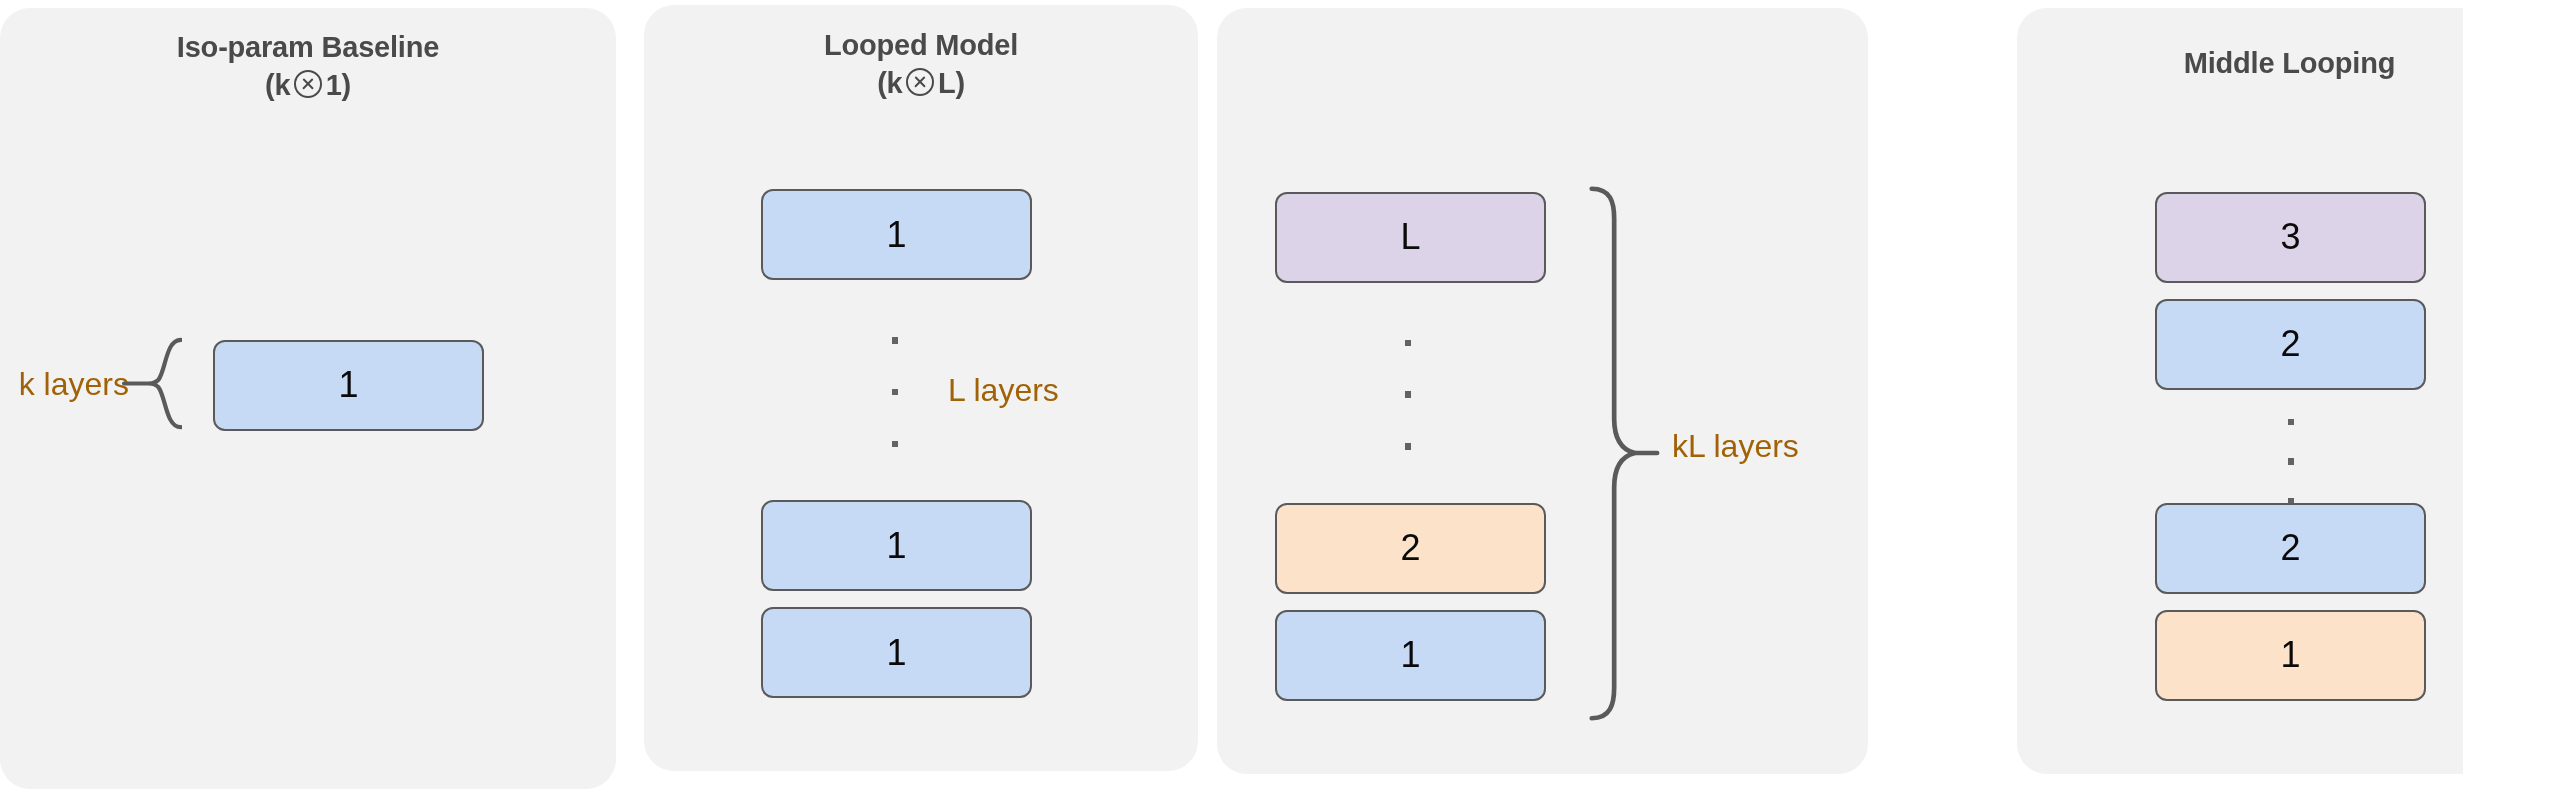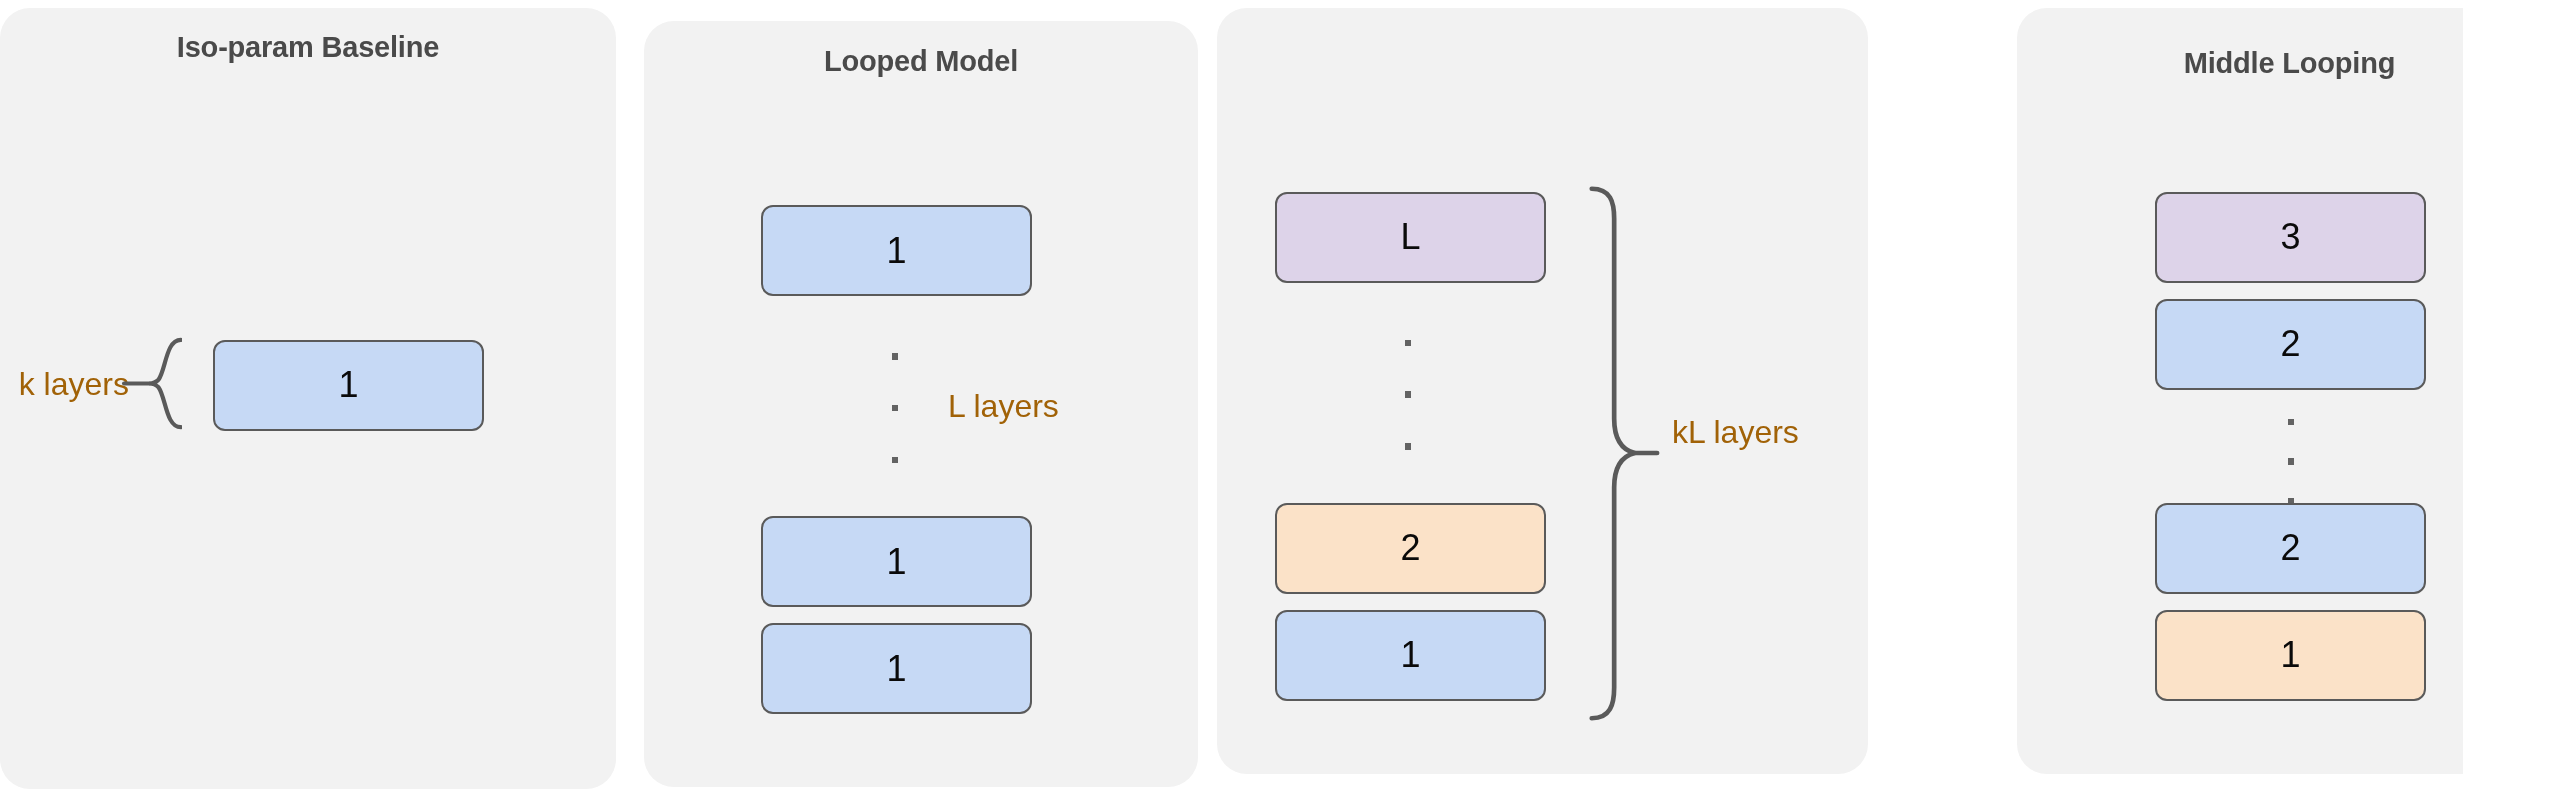--- a/index.html
+++ b/index.html
@@ -35,37 +35,43 @@
   .brace{position:absolute;}
 </style>
 </head>
 <body>
 
 <div id="stage">
 
   <div class="panel" style="left:0px;top:7.5px;width:616px;height:781px;">
     <div class="ptitle" style="top:20.5px;">
       <div>Iso-param Baseline</div>
+      <div>
+        <span>(k</span><span class="otimes"></span><span>1)</span>
+      </div>
     </div>
 
     <div class="sidelabel" style="left:18.7px;top:358px;">k layers</div>
 
     <svg class="brace" style="left:121px;top:329px;" width="61" height="93" viewBox="0 0 65 100">
       <path d="M64,3 C48,3 48,35 40,46 C37,49 34,50 30,50 C34,50 37,51 40,54 C48,65 48,97 64,97" fill="none" stroke="#5A5A5A" stroke-width="4.5" stroke-linecap="round"></path>
       <path d="M30,50 L3,50" fill="none" stroke="#5A5A5A" stroke-width="4.5" stroke-linecap="round"></path>
     </svg>
 
     <div class="lbox c-blue" style="left:213px;top:332px;width:271px;height:91px;">
       <span>1</span>
     </div>
   </div>
 
-  <div class="panel" style="left:644px;top:21px;width:554px;height:766px;">
+  <div class="panel" style="left:644px;top:5px;width:554px;height:766px;">
     <div class="ptitle" style="top:20.5px;">
       <div>Looped Model</div>
+      <div>
+        <span>(k</span><span class="otimes"></span><span>L)</span>
+      </div>
     </div>
 
     <div class="lbox c-blue" style="left:117px;top:184px;width:271px;height:91px;">
       <span>1</span>
     </div>
 
     <div class="vdots" style="left:247px;top:332px;width:7.5px;height:110px;">
       <span></span>
         <span></span>
         <span></span>
@@ -100,21 +106,21 @@
 
     <div class="lbox c-blue" style="left:58px;top:602px;width:271px;height:91px;">
       <span>1</span>
     </div>
 
     <svg class="brace" style="left:369px;top:177px;" width="75" height="537" viewBox="0 0 80 575">
       <path d="M6,4 C26,4 30,18 30,36 L30,250 C30,270 36,283 52,287 C36,291 30,304 30,324 L30,538 C30,556 26,571 6,571" fill="none" stroke="#5A5A5A" stroke-width="5" stroke-linecap="round" stroke-linejoin="round"></path>
       <path d="M52,287 L76,287" fill="none" stroke="#5A5A5A" stroke-width="5" stroke-linecap="round"></path>
     </svg>
 
-    <div class="sidelabel" style="left:455px;top:406px;text-align:right;">kL layers</div>
+    <div class="sidelabel" style="left:455px;top:420px;text-align:right;">kL layers</div>
   </div>
 
   <div class="panel" style="left:2017px;top:7.5px;width:545px;height:766px;">
     <div class="ptitle" style="top:36px;">
       <div>Middle Looping</div>
     </div>
 
     <div class="lbox c-purple" style="left:138px;top:184px;width:271px;height:91px;">
       <span>3</span>
     </div>

